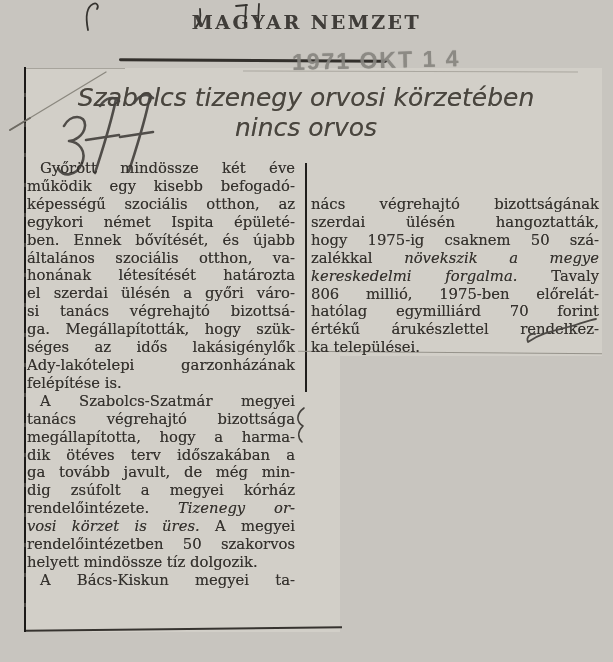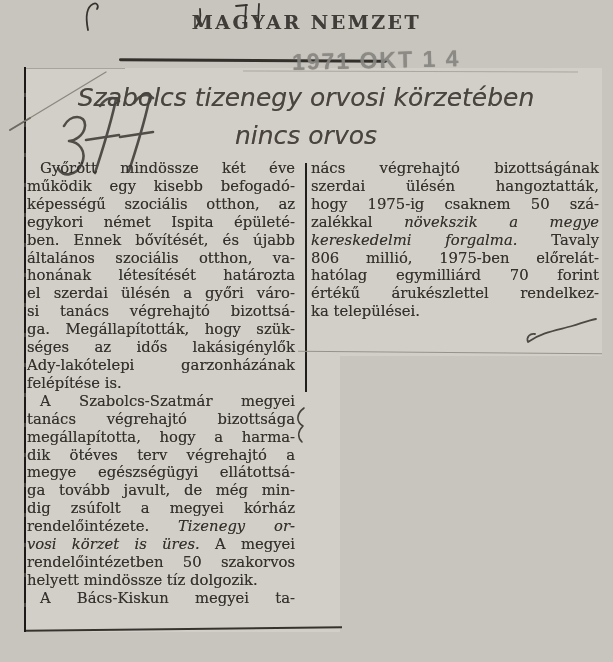--- a/index.html
+++ b/index.html
@@ -24,29 +24,29 @@
     font-size:23px;letter-spacing:2px;color:#878580;
     transform:rotate(-1.3deg);opacity:.92;
     text-shadow:0 0 1px rgba(120,118,112,.6);
   }
   .headline{
     position:absolute;left:28px;top:82px;width:556px;text-align:center;
     font-family:"DejaVu Sans","Liberation Sans",sans-serif;font-style:italic;
     color:#49453e;text-shadow:0 0 0.6px rgba(60,56,48,.55);
   }
   .headline .h1{font-size:25px;line-height:31px;}
-  .headline .h2{font-size:25px;line-height:30px;margin-top:8px;}
+  .headline .h2{font-size:25px;line-height:30px;margin-top:0;}
 
   .col{
     position:absolute;top:159px;font-size:14.8px;line-height:17.9px;
     color:#34312d;text-align:justify;text-justify:inter-word;
     text-shadow:0 0 0.4px rgba(45,42,38,.55);
   }
   .col-left{left:27px;width:268px;}
-  .col-right{left:311px;width:288px;}
+  .col-right{left:311px;width:288px;margin-top:36px;}
   .tline{text-align:justify;text-align-last:justify;}
   .tline.end{text-align-last:left;}
   .tline.ind{text-indent:13px;}
   .ital{font-style:italic;}
 
   .edge{position:absolute;}
   .edge-left{left:24px;top:67px;width:2.4px;height:565px;
     background:repeating-linear-gradient(to bottom,#1c1a18 0 26px,#44413d 26px 30px);}
   .edge-top-dark{left:119px;top:59px;width:268px;height:3px;background:#33302c;border-radius:2px;transform:rotate(0.35deg);}
   .edge-top-f1{left:25px;top:68px;width:100px;height:1px;background:#a7a49c;}
@@ -117,22 +117,21 @@
       <div class="tline"><span>honának létesítését határozta</span></div>
       <div class="tline"><span>el szerdai ülésén a győri váro-</span></div>
       <div class="tline"><span>si tanács végrehajtó bizottsá-</span></div>
       <div class="tline"><span>ga. Megállapították, hogy szük-</span></div>
       <div class="tline"><span>séges az idős lakásigénylők</span></div>
       <div class="tline"><span>Ady-lakótelepi garzonházának</span></div>
       <div class="tline end"><span>felépítése is.</span></div>
       <div class="tline ind"><span>A Szabolcs-Szatmár megyei</span></div>
       <div class="tline"><span>tanács végrehajtó bizottsága</span></div>
       <div class="tline"><span>megállapította, hogy a harma-</span></div>
-      <div class="tline"><span>dik ötéves terv végrehajtó a</span></div>
-      <div class="tline"><span>megye egészségügyi ellátottsá-</span></div>
+      <div class="tline"><span>dik ötéves terv időszakában a</span></div>
       <div class="tline"><span>ga tovább javult, de még min-</span></div>
       <div class="tline"><span>dig zsúfolt a megyei kórház</span></div>
       <div class="tline"><span>rendelőintézete. </span><span class="ital">Tizenegy or-</span></div>
       <div class="tline"><span class="ital">vosi körzet is üres.</span><span> A megyei</span></div>
       <div class="tline"><span>rendelőintézetben 50 szakorvos</span></div>
       <div class="tline end"><span>helyett mindössze tíz dolgozik.</span></div>
       <div class="tline ind"><span>A Bács-Kiskun megyei ta-</span></div>
     </div>
   <div class="col col-right">
       <div class="tline"><span>nács végrehajtó bizottságának</span></div>

